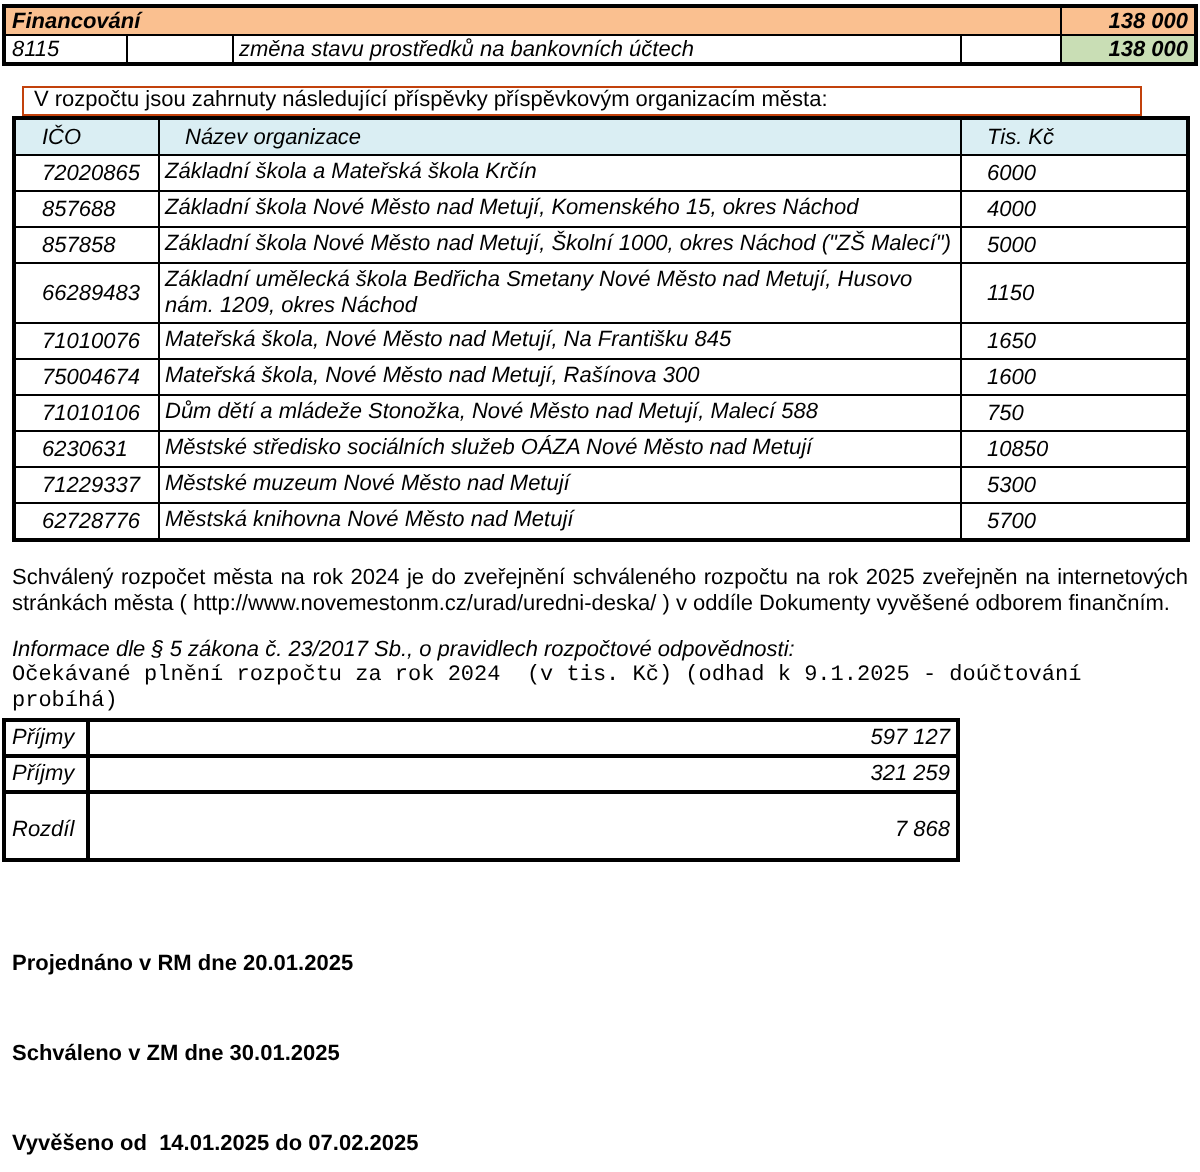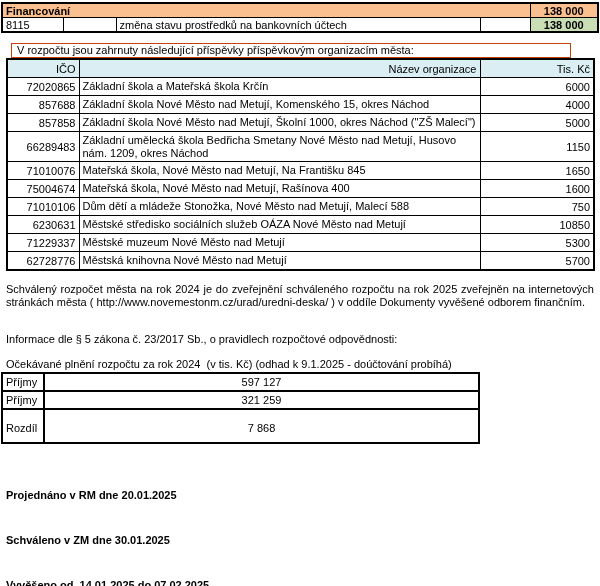--- a/index.html
+++ b/index.html
@@ -1,25 +1,25 @@
 <!DOCTYPE html>
 <html><head>
 <meta charset="utf-8">
 <style>
   html,body { margin:0; padding:0; background:#ffffff; }
   .page {
     position:relative; width:600px; height:586px; overflow:hidden;
     font-family:"Liberation Sans","DejaVu Sans",sans-serif;
     font-size:11px; color:#000; background:#fff;
   }
-  table { border-collapse:collapse; table-layout:fixed; }
+  table { border-collapse:collapse; table-layout:fixed;font-style:italic; }
   td { overflow:hidden; white-space:nowrap; padding:0 3px; vertical-align:middle; }
   .bold   { font-weight:bold; }
-  .right  { text-align:center; }
-  .center { text-align:right;padding-left:13px; }
+  .right  { text-align:right; }
+  .center { text-align:left;padding-left:13px; }
   .orange { background:#FAC090; }
   .green  { background:#C9DEB5; }
   .blue   { background:#DAEEF3; }
 
   
   .fin { margin:2px 0 0 1px; width:596px; border:2px solid #000; }
   .fin td { border:1px solid #000; height:13px; }
 
   
   .intro {
@@ -29,22 +29,22 @@
 
   
   .contrib { margin:0 0 0 6px; width:587px; border:2px solid #000; }
   .contrib td { border:1px solid #000; height:17px; }
   .contrib td.name { white-space:normal; line-height:13px; }
   .contrib tr.tall td { height:29px; }
 
   
   .para { margin:12px 6px 0 6px; line-height:13px; white-space:pre-wrap; }
   .para.justify { text-align:justify; }
-  .para.p2 { margin-top:24px; }
-  .para.p3 { margin-top:12px; }
+  .para.p2 { margin-top:10px;font-style:italic; }
+  .para.p3 { margin-top:0;font-family:Liberation Mono, monospace; }
 
   
   .expect { margin:1px 0 0 1px; width:477px; border:2px solid #c2410c; }
   .expect td { border:2px solid #000; height:16px; }
   .expect tr.tall2 td { height:20px; vertical-align:top; padding-top:12px; }
 
   
   .approval { margin:14px 0 0 6px; font-weight:bold; line-height:15px; white-space:pre-wrap; }
 </style>
 </head>
@@ -109,21 +109,21 @@
       <td class="name">Základní umělecká škola Bedřicha Smetany Nové Město nad Metují, Husovo nám. 1209, okres Náchod</td>
       <td class="center">1150</td>
     </tr>
     <tr>
       <td class="center">71010076</td>
       <td class="name">Mateřská škola, Nové Město nad Metují, Na Františku 845</td>
       <td class="center">1650</td>
     </tr>
     <tr>
       <td class="center">75004674</td>
-      <td class="name">Mateřská škola, Nové Město nad Metují, Rašínova 400</td>
+      <td class="name">Mateřská škola, Nové Město nad Metují, Rašínova 300</td>
       <td class="center">1600</td>
     </tr>
     <tr>
       <td class="center">71010106</td>
       <td class="name">Dům dětí a mládeže Stonožka, Nové Město nad Metují, Malecí 588</td>
       <td class="center">750</td>
     </tr>
     <tr>
       <td class="center">6230631</td>
       <td class="name">Městské středisko sociálních služeb OÁZA Nové Město nad Metují</td>

